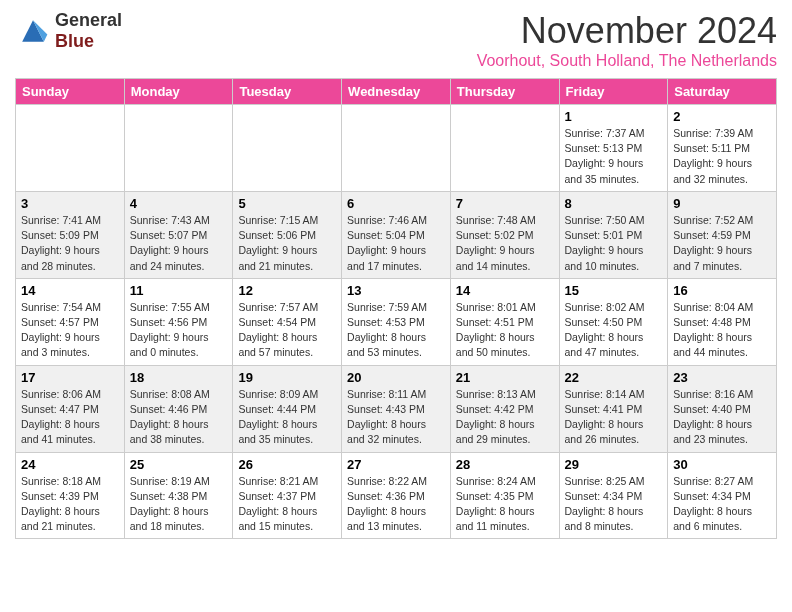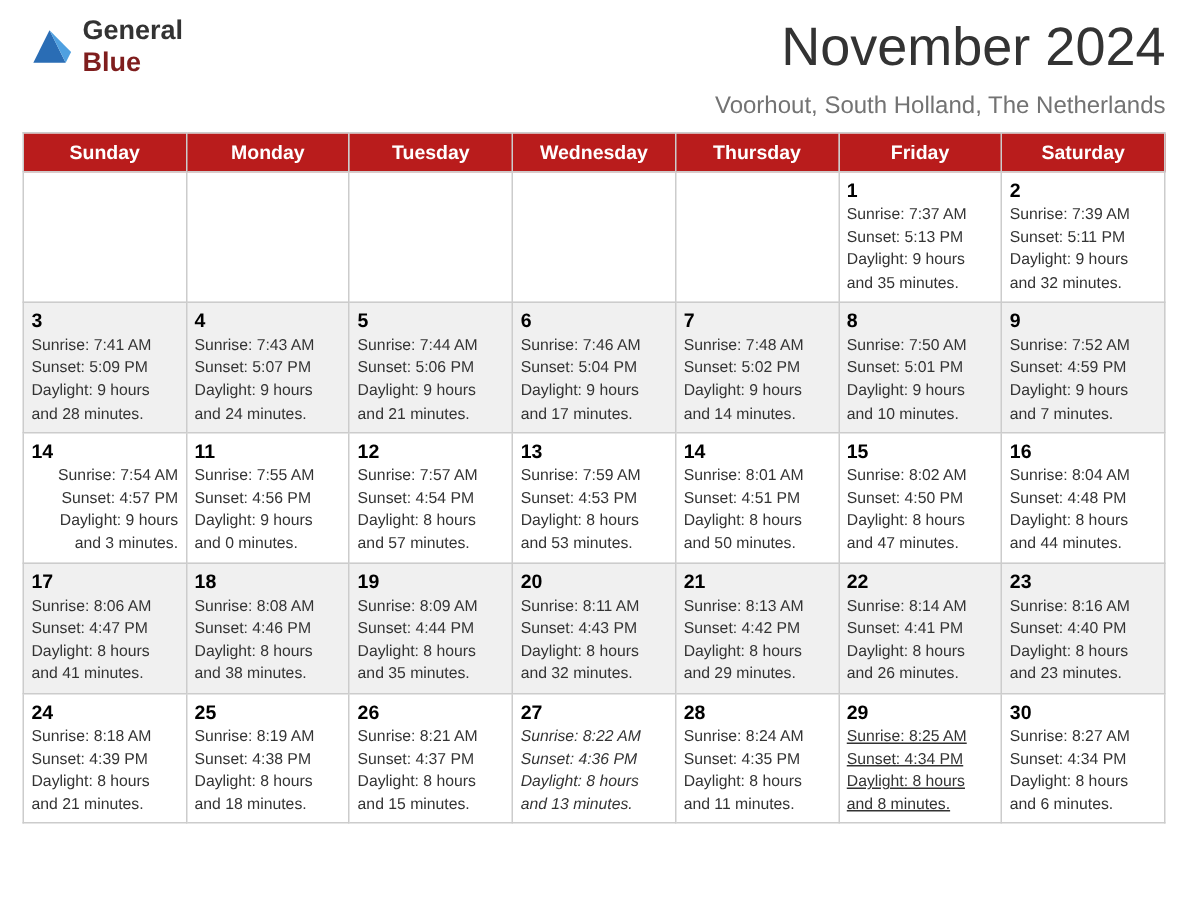--- a/index.html
+++ b/index.html
@@ -6,23 +6,23 @@
     body { font-family: Arial, sans-serif; background: #fff; width: 792px; min-height: 612px; }
     .container { padding: 10px 15px; }
     .header { display: flex; align-items: flex-start; justify-content: space-between; margin-bottom: 8px; }
     .logo { display: flex; align-items: center; justify-content: space-between; }
     .logo-text { display: flex; flex-direction: column; }
     .logo-general { font-size: 18px; font-weight: bold; color: #333; }
     .logo-blue { font-size: 18px; font-weight: bold; color: #7f1d1d; }
     .logo-icon { width: 36px; height: 36px; margin-right: 4px; }
     .title-area { text-align: right; }
     .month-title { font-size: 36px; font-weight: normal; color: #333; }
-    .location { font-size: 16px; color: #737373; margin-top: 10px; }
+    .location { font-size: 16px; color: #ec4899; margin-top: 0; }
     table { width: 100%; border-collapse: collapse; font-size: 11px; }
-    thead tr th { background: #b91c1c; color: #fff; text-align: center; padding: 5px 6px; font-size: 13px; font-weight: bold; border: 1px solid #ccc; }
+    thead tr th { background: #ec4899; color: #fff; text-align: left; padding: 5px 6px; font-size: 13px; font-weight: bold; border: 1px solid #ccc; }
     tbody tr td { border: 1px solid #ccc; vertical-align: top; padding: 4px 5px; width: 14.28%; min-height: 75px; }
     tbody tr:nth-child(odd) td { background: #fff; }
     tbody tr:nth-child(even) td { background: #f0f0f0; }
     .day-num { font-weight: bold; font-size: 13px; margin-bottom: 2px; }
     .day-detail { font-size: 10.5px; color: #333; line-height: 1.45; }
     .empty-cell { background: #fff; }
   </style>
 </head>
 <body>
 
@@ -84,21 +84,21 @@
 Daylight: 9 hours and 28 minutes.</div>
           </td>
           <td>
             <div class="day-num">4</div>
             <div class="day-detail" style="white-space: pre-line;">Sunrise: 7:43 AM
 Sunset: 5:07 PM
 Daylight: 9 hours and 24 minutes.</div>
           </td>
           <td>
             <div class="day-num">5</div>
-            <div class="day-detail" style="white-space: pre-line;">Sunrise: 7:44 AM
+            <div class="day-detail" style="white-space: pre-line;">Sunrise: 7:15 AM
 Sunset: 5:06 PM
 Daylight: 9 hours and 21 minutes.</div>
           </td>
           <td>
             <div class="day-num">6</div>
             <div class="day-detail" style="white-space: pre-line;">Sunrise: 7:46 AM
 Sunset: 5:04 PM
 Daylight: 9 hours and 17 minutes.</div>
           </td>
           <td>
@@ -116,21 +116,21 @@
           <td>
             <div class="day-num">9</div>
             <div class="day-detail" style="white-space: pre-line;">Sunrise: 7:52 AM
 Sunset: 4:59 PM
 Daylight: 9 hours and 7 minutes.</div>
           </td>
         </tr>
         <tr>
           <td>
             <div class="day-num">14</div>
-            <div class="day-detail" style="white-space: pre-line; text-align: right;">Sunrise: 7:54 AM
+            <div class="day-detail" style="white-space: pre-line;">Sunrise: 7:54 AM
 Sunset: 4:57 PM
 Daylight: 9 hours and 3 minutes.</div>
           </td>
           <td>
             <div class="day-num">11</div>
             <div class="day-detail" style="white-space: pre-line;">Sunrise: 7:55 AM
 Sunset: 4:56 PM
 Daylight: 9 hours and 0 minutes.</div>
           </td>
           <td>
@@ -222,33 +222,33 @@
 Daylight: 8 hours and 18 minutes.</div>
           </td>
           <td>
             <div class="day-num">26</div>
             <div class="day-detail" style="white-space: pre-line;">Sunrise: 8:21 AM
 Sunset: 4:37 PM
 Daylight: 8 hours and 15 minutes.</div>
           </td>
           <td>
             <div class="day-num">27</div>
-            <div class="day-detail" style="white-space: pre-line; font-style: italic;">Sunrise: 8:22 AM
+            <div class="day-detail" style="white-space: pre-line;">Sunrise: 8:22 AM
 Sunset: 4:36 PM
 Daylight: 8 hours and 13 minutes.</div>
           </td>
           <td>
             <div class="day-num">28</div>
             <div class="day-detail" style="white-space: pre-line;">Sunrise: 8:24 AM
 Sunset: 4:35 PM
 Daylight: 8 hours and 11 minutes.</div>
           </td>
           <td>
             <div class="day-num">29</div>
-            <div class="day-detail" style="white-space: pre-line; text-decoration: underline;">Sunrise: 8:25 AM
+            <div class="day-detail" style="white-space: pre-line;">Sunrise: 8:25 AM
 Sunset: 4:34 PM
 Daylight: 8 hours and 8 minutes.</div>
           </td>
           <td>
             <div class="day-num">30</div>
             <div class="day-detail" style="white-space: pre-line;">Sunrise: 8:27 AM
 Sunset: 4:34 PM
 Daylight: 8 hours and 6 minutes.</div>
           </td>
         </tr>

